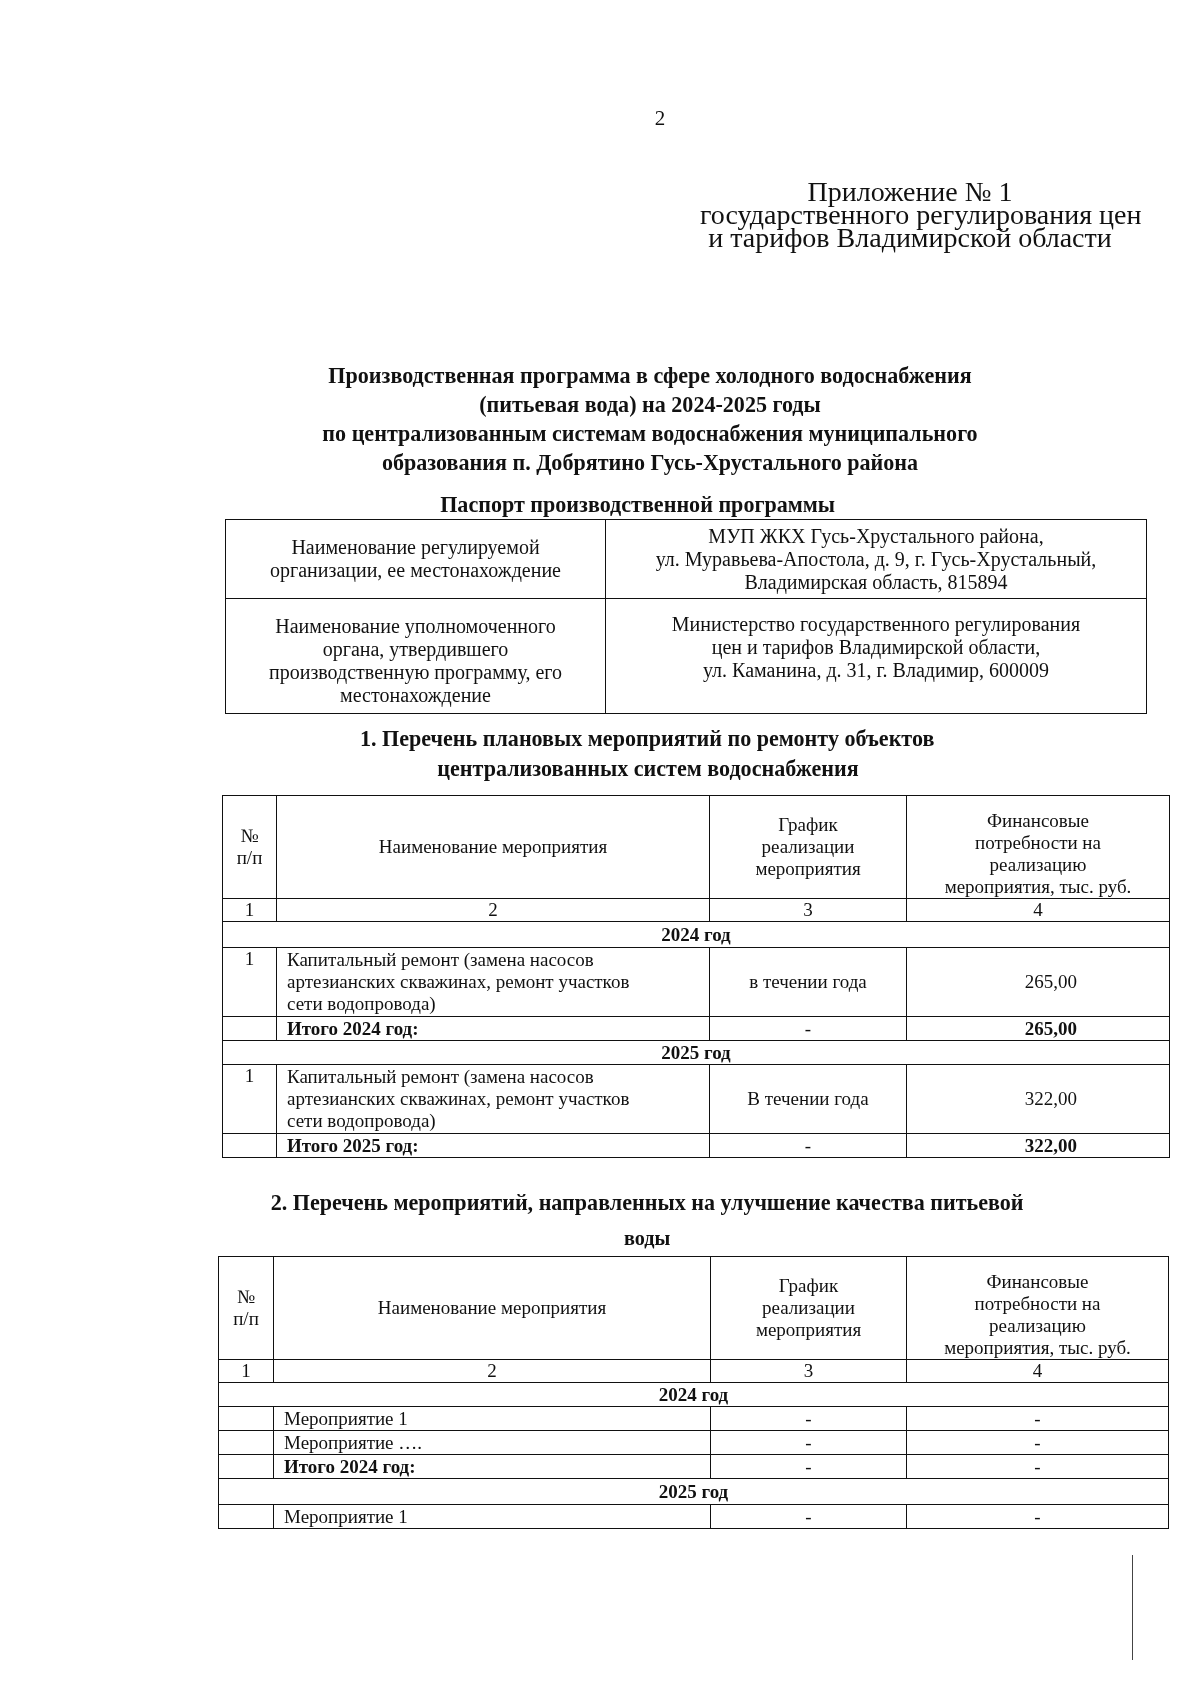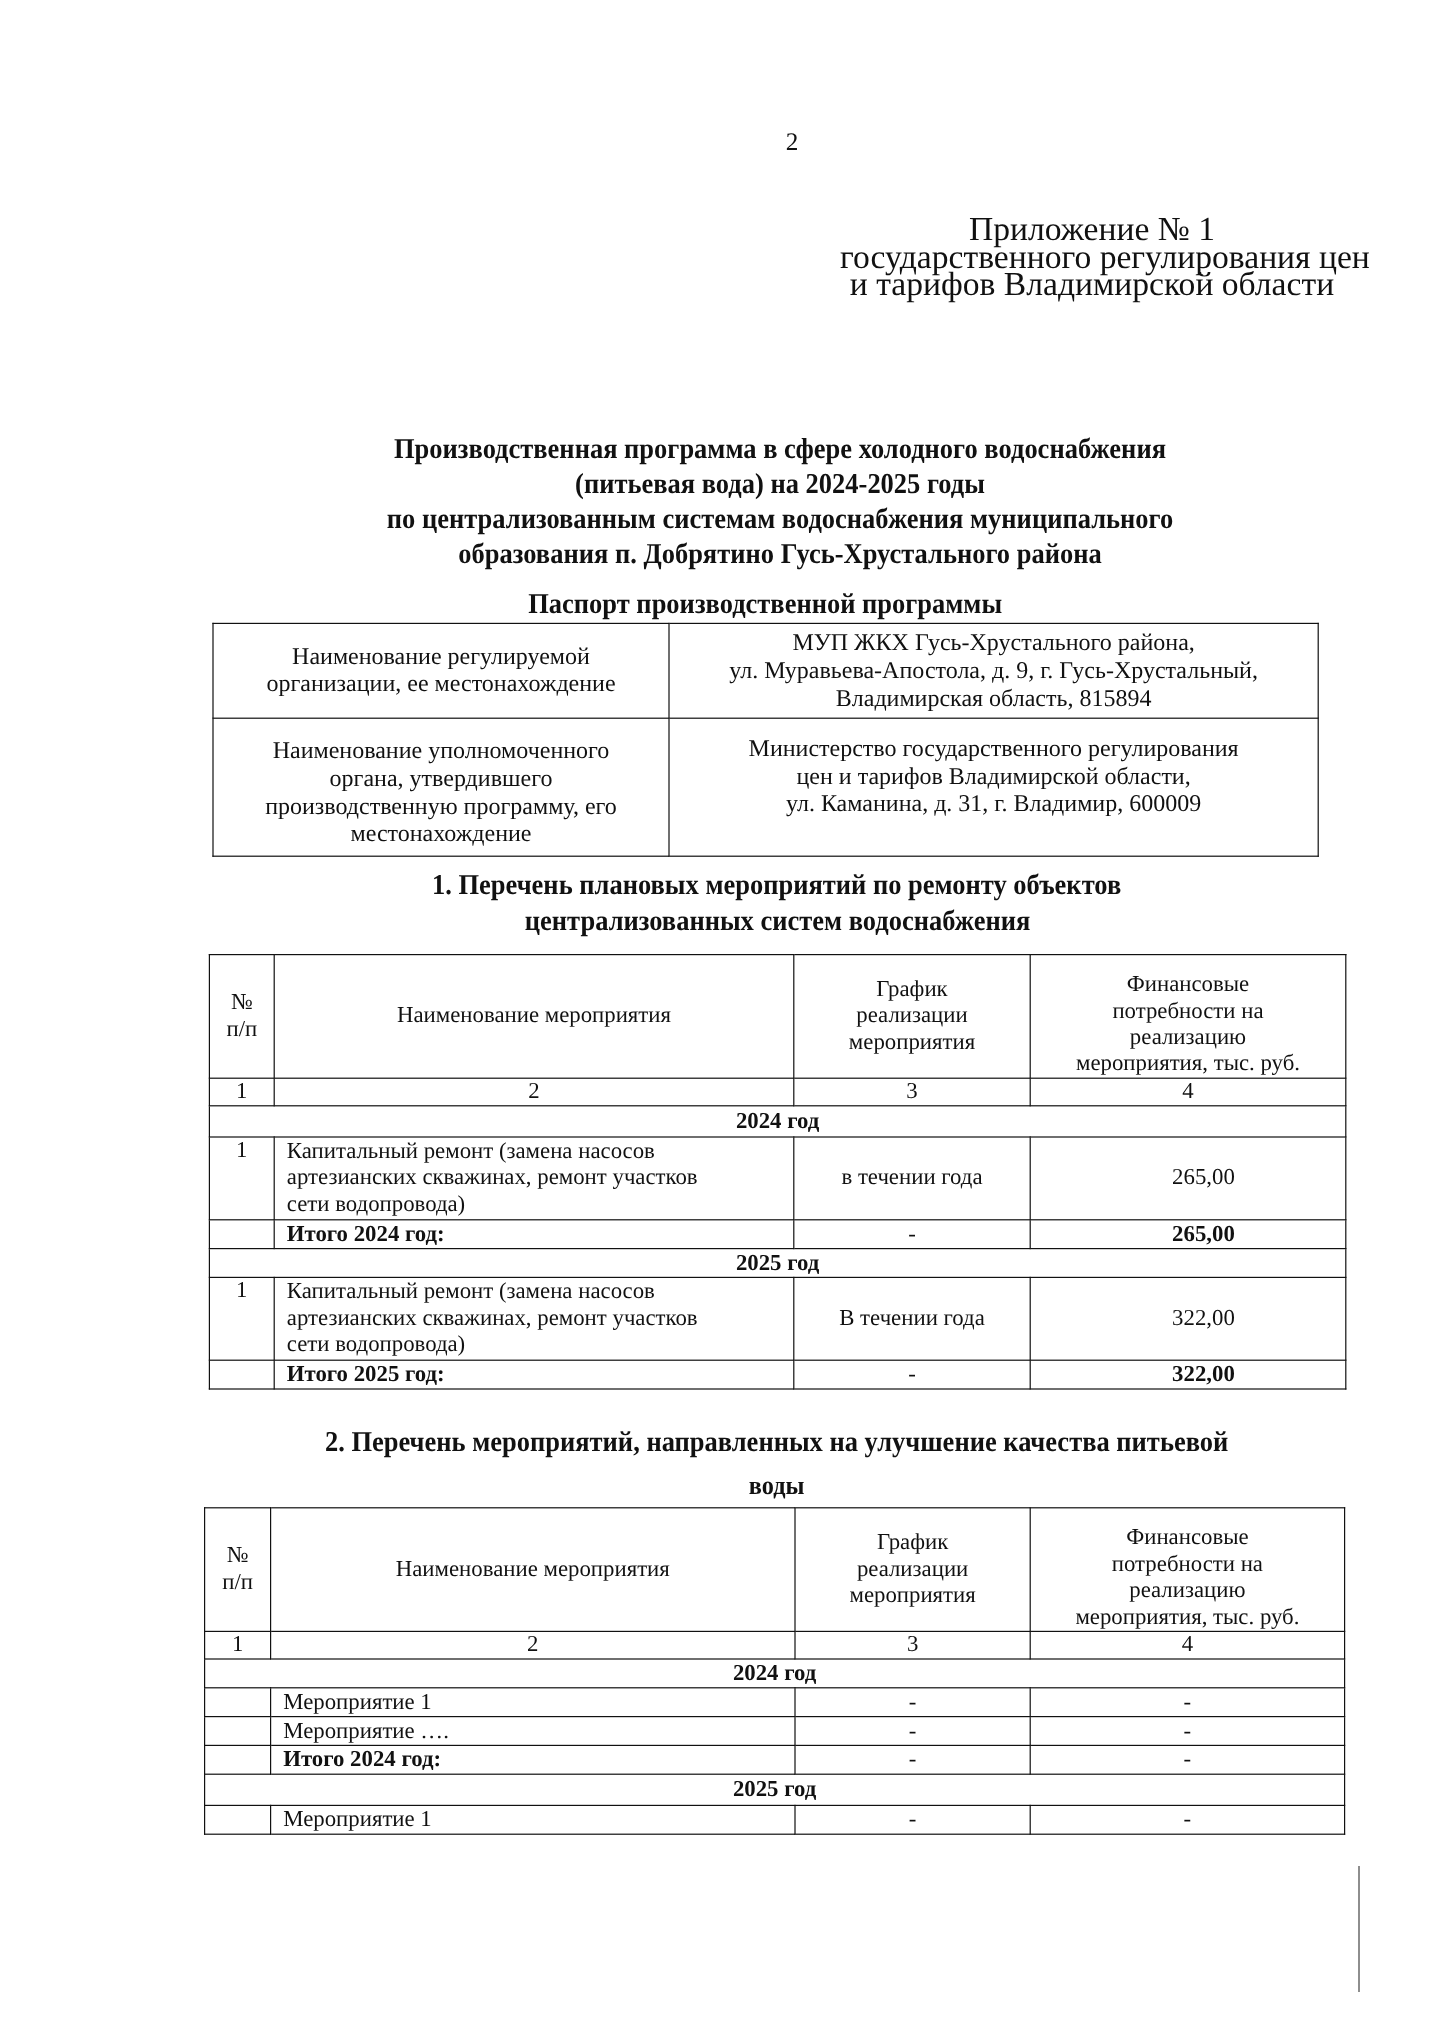--- a/index.html
+++ b/index.html
@@ -7,21 +7,21 @@
          font-family: "Liberation Serif", "DejaVu Serif", serif; color: #111; }
   .abs { position: absolute; }
   .page-num { left: 0; width: 1320px; top: 106px; text-align: center; font-size: 21px; }
   .annex { left: 700px; width: 420px; top: 180px; text-align: center; font-size: 28px; line-height: 23px; }
   .annex div { white-space: nowrap; }
   .title { left: 180px; width: 940px; top: 337px; text-align: center; font-weight: bold;
            font-size: 24px; line-height: 29px; font-family: "Liberation Serif", serif; margin-top: 24px; }
   .title div { white-space: nowrap; transform: scaleX(0.92); }
   .subhead { font-weight: bold; font-size: 24px; text-align: center; white-space: nowrap; }
   .subhead span { display: inline-block; transform: scaleX(0.92); }
-  table { border-collapse: collapse; position: absolute; table-layout: fixed; }
+  table { border-collapse: collapse; position: absolute; table-layout: fixed; margin-left: 48px; }
   td { border: 1.5px solid #111; padding: 0 4px; font-size: 19px; line-height: 22px; vertical-align: middle; }
   .c { text-align: center; }
   .r { text-align: right; padding-right: 92px; }
   .b { font-weight: bold; }
   .passport td { font-size: 20px; line-height: 23px; text-align: center; }
   .left { text-align: left; padding-left: 10px; }
   .hdr td { font-size: 19px; line-height: 22px; }
   .vline { position: absolute; left: 1132px; width: 1px; background: #444; }
 </style>
 </head>

